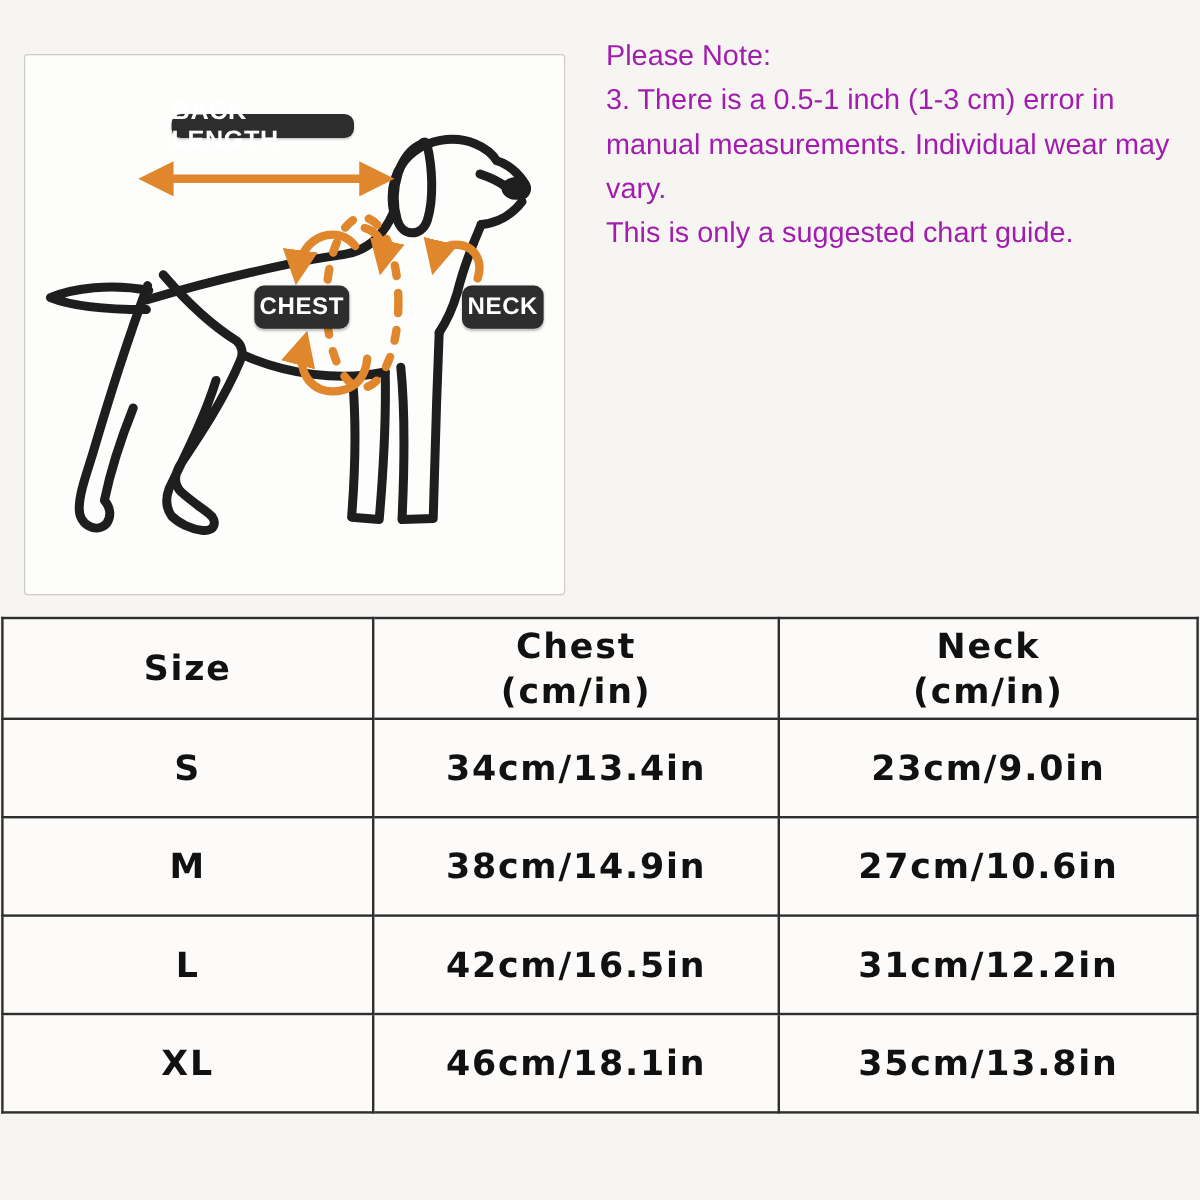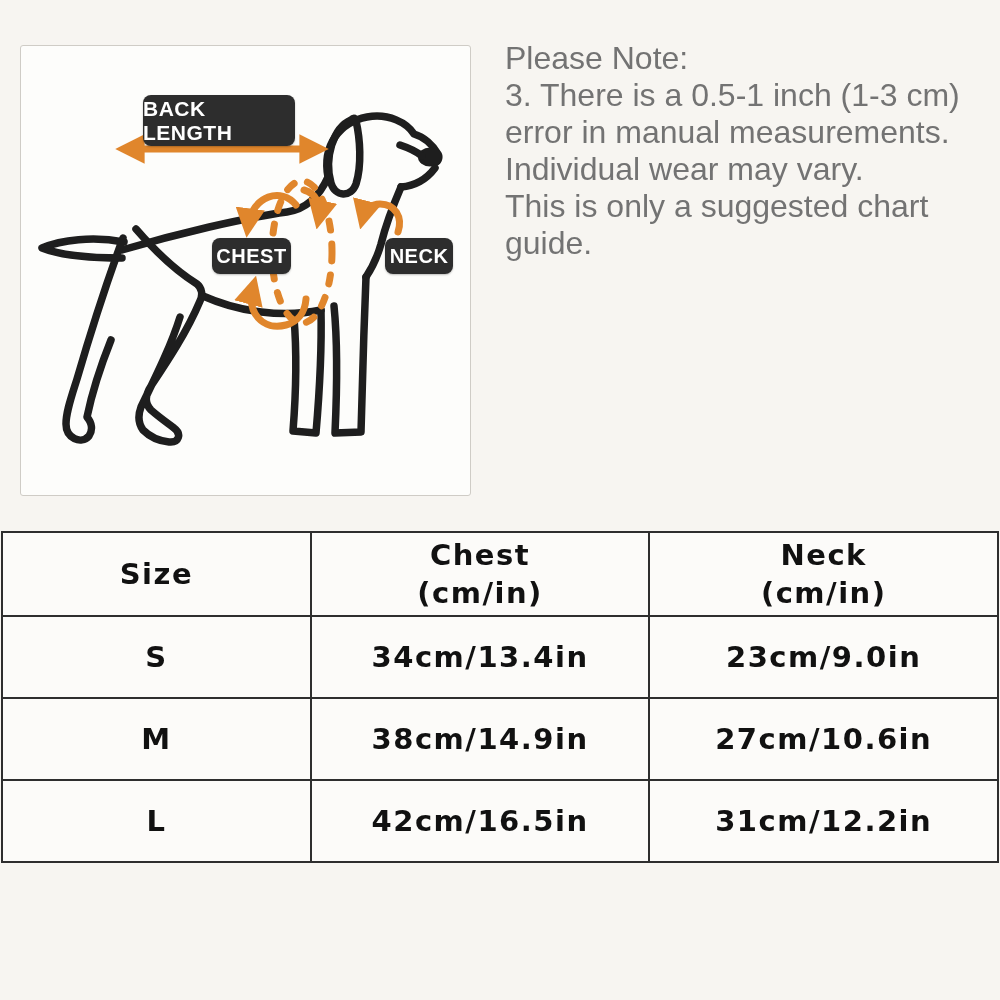--- a/index.html
+++ b/index.html
@@ -28,39 +28,39 @@
     background: #2d2d2d;
     color: #ffffff;
     font-weight: bold;
     border-radius: 8px;
     display: flex;
     align-items: center;
     justify-content: center;
     letter-spacing: 0.5px;
     box-shadow: 0 1px 2px rgba(0,0,0,0.25);
   }
-  .label-backlength { left: 122px; top: 49px;  width: 152px; height: 51px; font-size: 21px; }
+  .label-backlength { left: 122px; top: 49px;  width: 152px; height: 20px; font-size: 21px; }
   .label-chest      { left: 191px; top: 192px; width: 79px;  height: 36px; font-size: 20px; }
   .label-neck       { left: 364px; top: 192px; width: 68px;  height: 36px; font-size: 20px; }
 
   
   .notes {
     position: absolute;
-    left: 505px; top: 40px;
+    left: 505px; top: 28px;
     width: 494px;
-    font-size: 32px;
+    font-size: 24px;
     line-height: 37px;
-    color: #737373;
+    color: #a21caf;
   }
   .notes .note-line { margin: 0; }
 
   
   .size-table {
     position: absolute;
-    left: 1px; top: 531px;
+    left: 1px; top: 514px;
     width: 998px;
     border-collapse: collapse;
     table-layout: fixed;
     background: #fcfbf9;
     font-family: "DejaVu Sans", sans-serif;
     font-weight: bold;
     color: #111111;
   }
   .size-table col.c-size  { width: 31%; }
   .size-table col.c-chest { width: 34%; }
@@ -174,14 +174,19 @@
     <tr>
       <td>M</td>
       <td>38cm/14.9in</td>
       <td>27cm/10.6in</td>
     </tr>
     <tr>
       <td>L</td>
       <td>42cm/16.5in</td>
       <td>31cm/12.2in</td>
     </tr>
+    <tr>
+      <td>XL</td>
+      <td>46cm/18.1in</td>
+      <td>35cm/13.8in</td>
+    </tr>
   </tbody>
 </table>
 
 </body></html>

